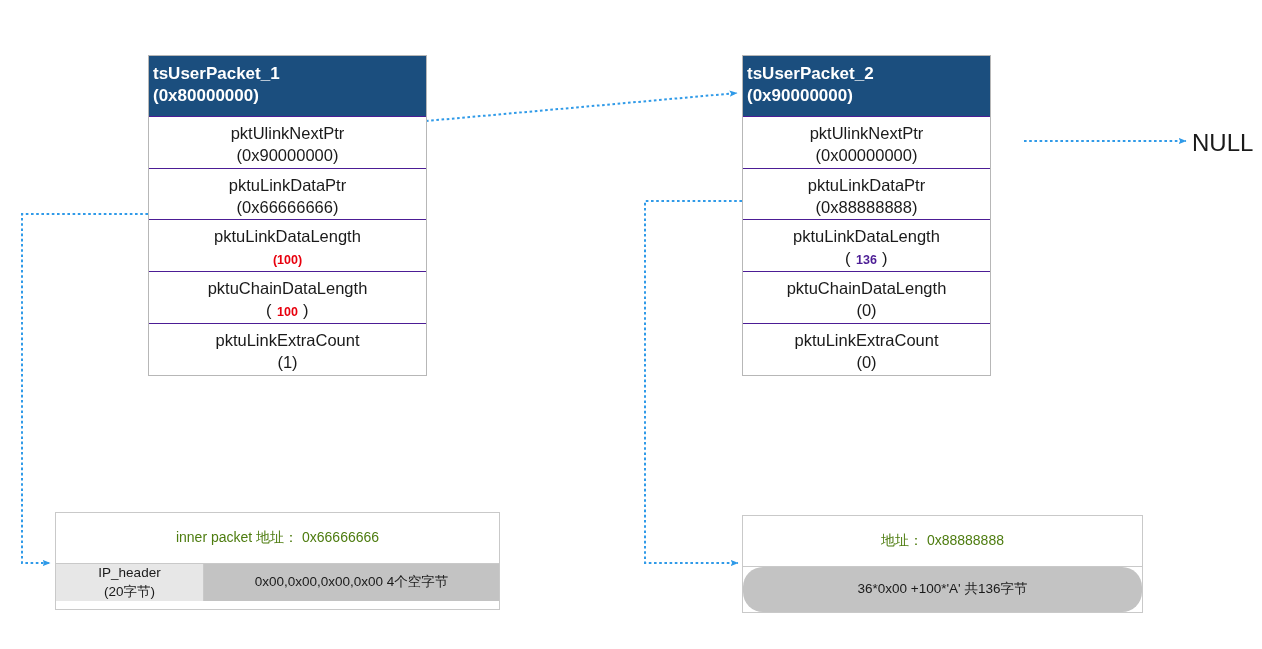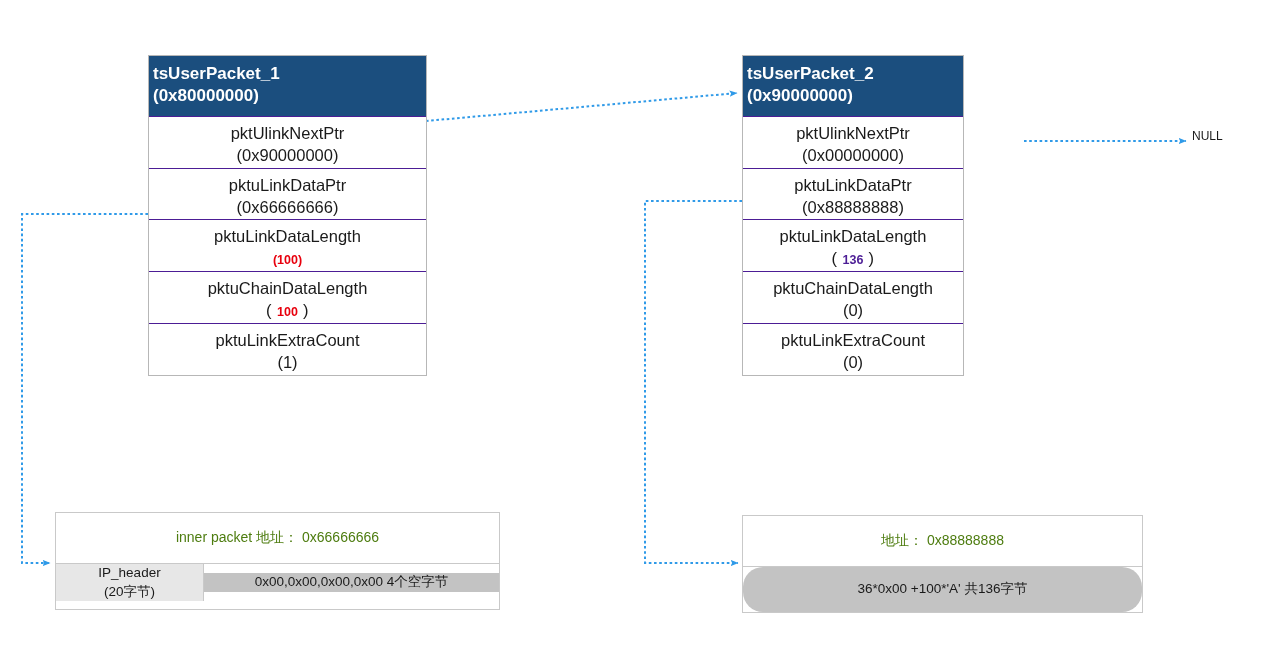--- a/index.html
+++ b/index.html
@@ -95,21 +95,21 @@
   
   .conn-svg {
     position: absolute;
     left: 0; top: 0;
     width: 1262px; height: 649px;
     pointer-events: none;
     overflow: visible;
   }
   .null-label {
     position: absolute;
-    font-size: 12px;
+    font-size: 24px;
     color: #1a1a1a;
     white-space: nowrap;
   }
 </style>
 </head>
 <body>
 
 <div id="canvas">
 
   <svg class="conn-svg">
@@ -157,21 +157,21 @@
         <span class="paren-wide">( </span><span class="val-red">100</span><span class="paren-wide">  )</span>
       </span>
     </div>
 
     <div class="struct-row" style="height:52px;">
       <span class="fld-name">pktuLinkExtraCount</span>
       <span class="fld-val">(1)</span>
     </div>
   </div>
 
-  <div class="struct-table" style="left:742px; top:55px; width:222px;">
+  <div class="struct-table" style="left:742px; top:55px; width:249px;">
     <div class="struct-header">
       <span class="hdr-name">tsUserPacket_2</span>
       <span class="hdr-addr">(0x90000000)</span>
     </div>
 
     <div class="struct-row" style="height:52px;">
       <span class="fld-name">pktUlinkNextPtr</span>
       <span class="fld-val">(0x00000000)</span>
     </div>
 
@@ -195,21 +195,21 @@
     <div class="struct-row" style="height:52px;">
       <span class="fld-name">pktuLinkExtraCount</span>
       <span class="fld-val">(0)</span>
     </div>
   </div>
 
   <div class="null-label" style="left:1192px; top:129px;">NULL</div>
 
   <div class="mem-block" style="left:55px; top:512px; width:445px; height:98px;">
     <div class="mem-addr" style="height:50px;">inner packet 地址： 0x66666666</div>
-    <div class="mem-data" style="height:38px;align-items:center;">
+    <div class="mem-data" style="height:38px;">
       <div class="mem-cell light cell-sep" style="width:148px; flex:0 0 148px; flex-direction:column;">
         <span class="c-l1">IP_header</span>
         <span class="c-l2">(20字节)</span>
       </div>
       <div class="mem-cell dark" style="flex:1 1 auto; flex-direction:column;">
         <span class="c-l1">0x00,0x00,0x00,0x00 4个空字节</span>
       </div>
     </div>
   </div>
 

